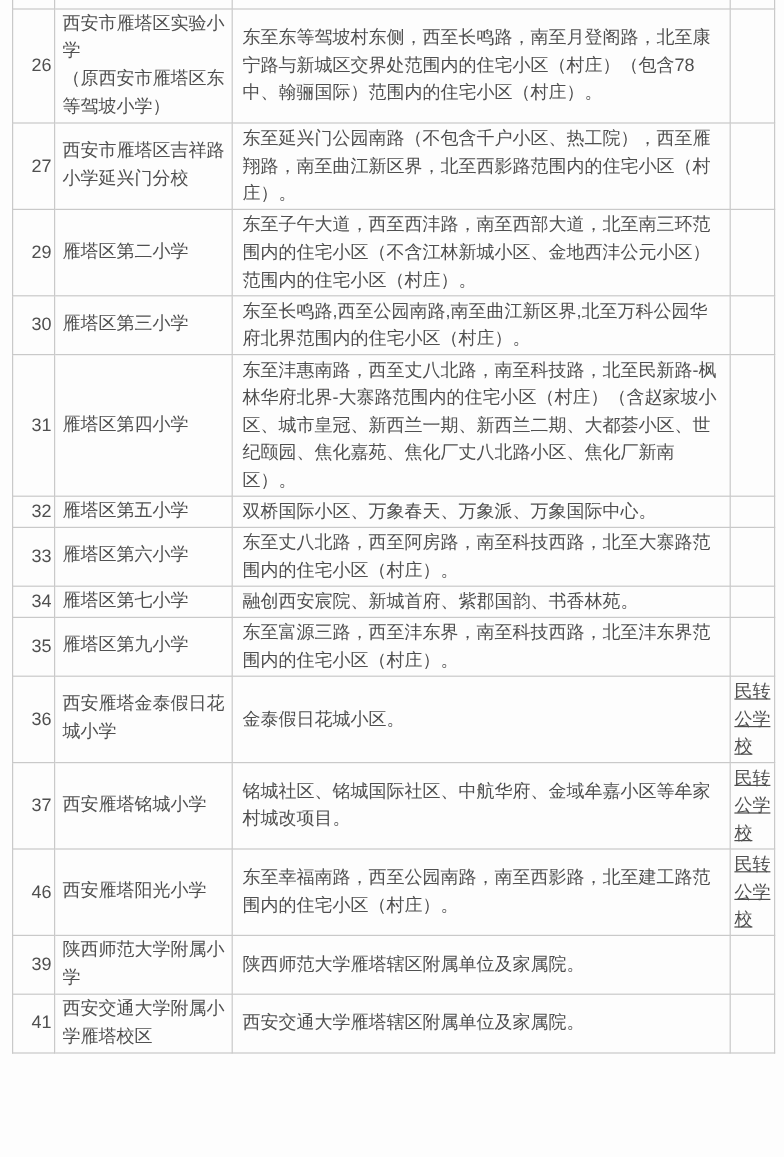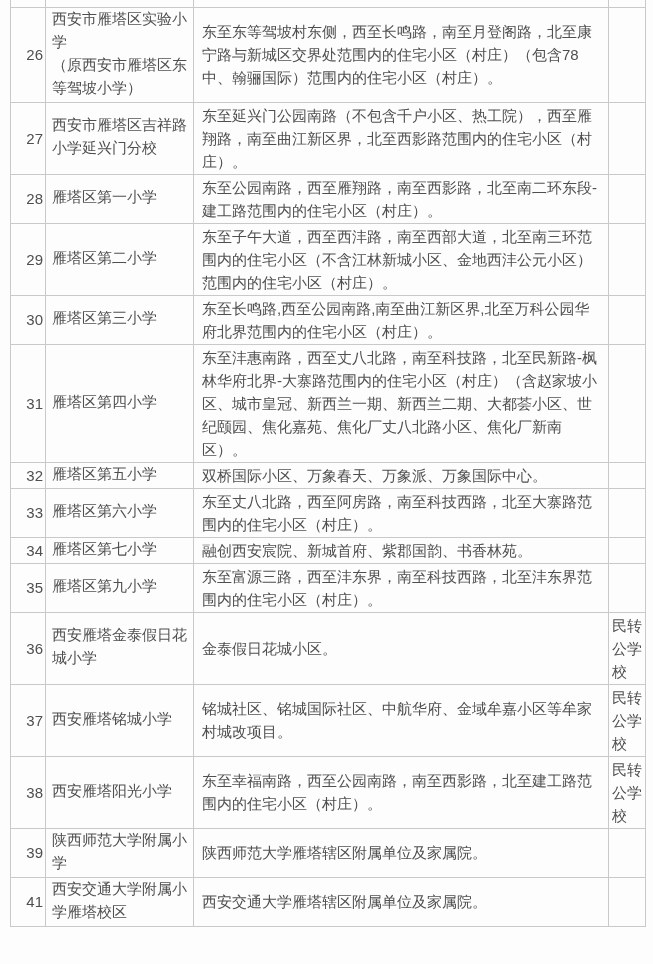--- a/index.html
+++ b/index.html
@@ -48,20 +48,21 @@
   td.c-district {
     width: 415px;
     padding: 1px 8px;
     text-align: left;
     margin-top: 27px;
   }
   td.c-note {
     width: 37px;
     padding: 1px 3px;
     text-align: left;
+    text-decoration: underline;
   }
   tr.partial-top td {
     height: 7px;
     padding: 0;
     border-top: none;
   }
 </style>
 </head>
 <body>
 
@@ -85,26 +86,20 @@
           <td class="c-num">26</td>
           <td class="c-school">西安市雁塔区实验小学
 （原西安市雁塔区东等驾坡小学）</td>
           <td class="c-district">东至东等驾坡村东侧，西至长鸣路，南至月登阁路，北至康宁路与新城区交界处范围内的住宅小区（村庄）（包含78中、翰骊国际）范围内的住宅小区（村庄）。</td>
           <td class="c-note"></td>
         </tr>
         <tr>
           <td class="c-num">27</td>
           <td class="c-school">西安市雁塔区吉祥路小学延兴门分校</td>
           <td class="c-district">东至延兴门公园南路（不包含千户小区、热工院），西至雁翔路，南至曲江新区界，北至西影路范围内的住宅小区（村庄）。</td>
-          <td class="c-note"></td>
-        </tr>
-        <tr>
-          <td class="c-num">28</td>
-          <td class="c-school">雁塔区第一小学</td>
-          <td class="c-district">东至公园南路，西至雁翔路，南至西影路，北至南二环东段-建工路范围内的住宅小区（村庄）。</td>
           <td class="c-note"></td>
         </tr>
         <tr>
           <td class="c-num">29</td>
           <td class="c-school">雁塔区第二小学</td>
           <td class="c-district">东至子午大道，西至西沣路，南至西部大道，北至南三环范围内的住宅小区（不含江林新城小区、金地西沣公元小区）范围内的住宅小区（村庄）。</td>
           <td class="c-note"></td>
         </tr>
         <tr>
           <td class="c-num">30</td>
@@ -148,21 +143,21 @@
           <td class="c-district">金泰假日花城小区。</td>
           <td class="c-note">民转公学校</td>
         </tr>
         <tr>
           <td class="c-num">37</td>
           <td class="c-school">西安雁塔铭城小学</td>
           <td class="c-district">铭城社区、铭城国际社区、中航华府、金域牟嘉小区等牟家村城改项目。</td>
           <td class="c-note">民转公学校</td>
         </tr>
         <tr>
-          <td class="c-num">38</td>
+          <td class="c-num">46</td>
           <td class="c-school">西安雁塔阳光小学</td>
           <td class="c-district">东至幸福南路，西至公园南路，南至西影路，北至建工路范围内的住宅小区（村庄）。</td>
           <td class="c-note">民转公学校</td>
         </tr>
         <tr>
           <td class="c-num">39</td>
           <td class="c-school">陕西师范大学附属小学</td>
           <td class="c-district">陕西师范大学雁塔辖区附属单位及家属院。</td>
           <td class="c-note"></td>
         </tr>

